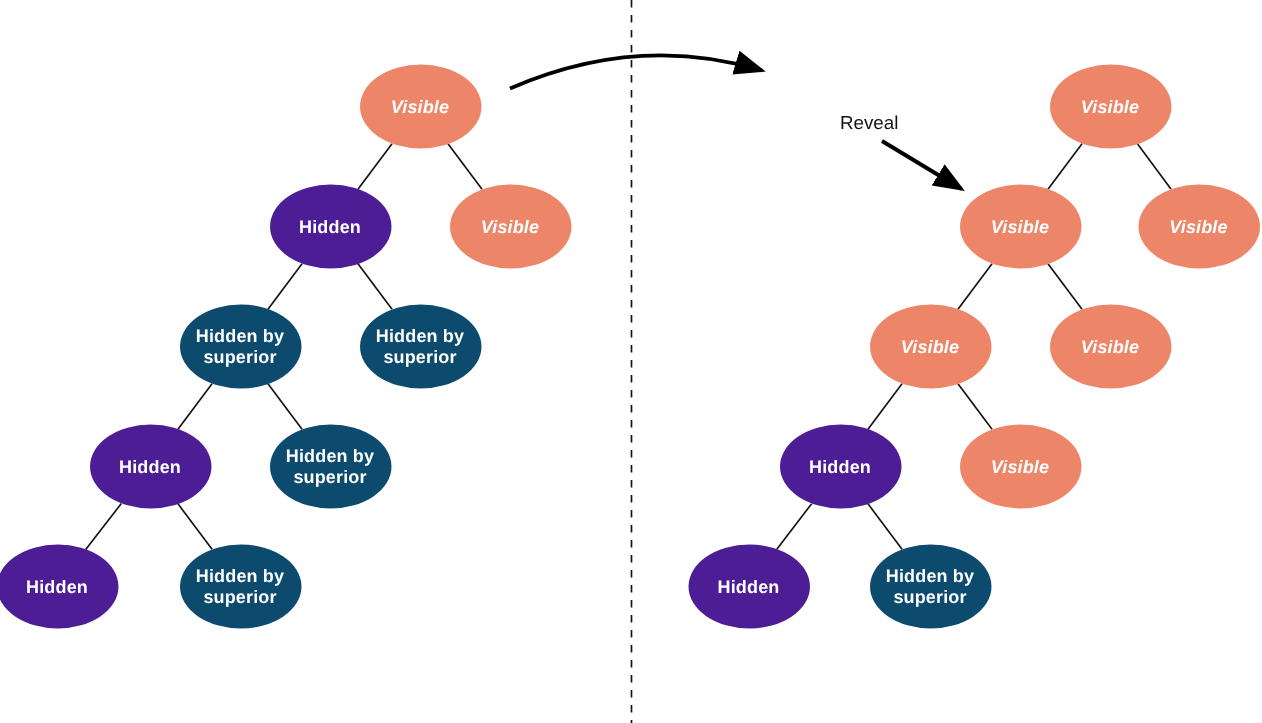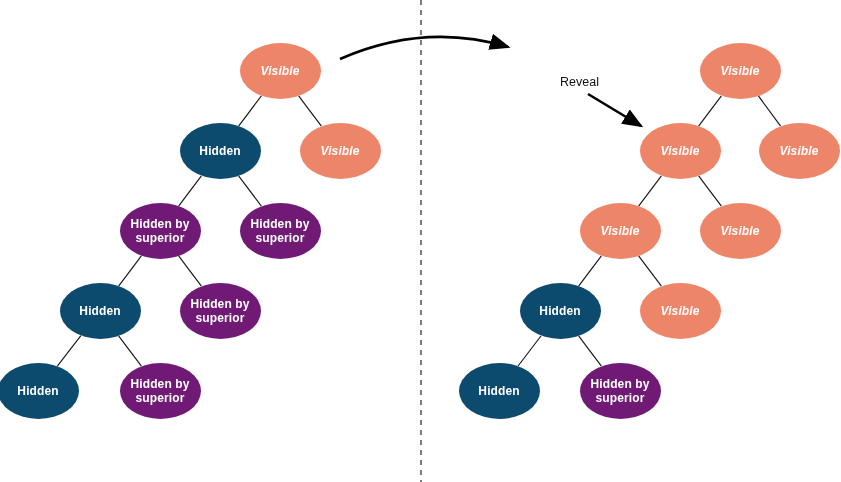--- a/index.html
+++ b/index.html
@@ -21,22 +21,22 @@
     color:#ffffff;
     font-size:12px;
     font-weight:bold;
     line-height:14px;
     letter-spacing:0.1px;
     box-sizing:border-box;
     z-index:2;
   }
   .node span{display:block;padding:0 3px;}
   .n-visible{background:#ED8568;font-style:italic;}
-  .n-hidden{background:#0c4a6e;}
-  .n-hidden-sup{background:#701a75;}
+  .n-hidden{background:#4c1d95;}
+  .n-hidden-sup{background:#0c4a6e;}
   .reveal-label{
     position:absolute;
     font-size:12.5px;
     color:#111111;
     font-weight:normal;
     white-space:nowrap;
     z-index:3;
   }
 </style>
 </head>

